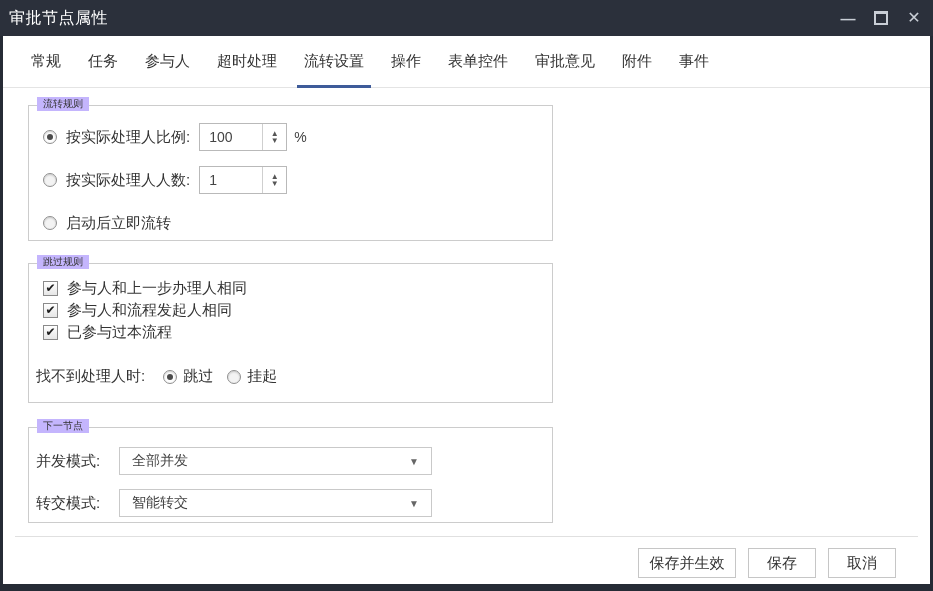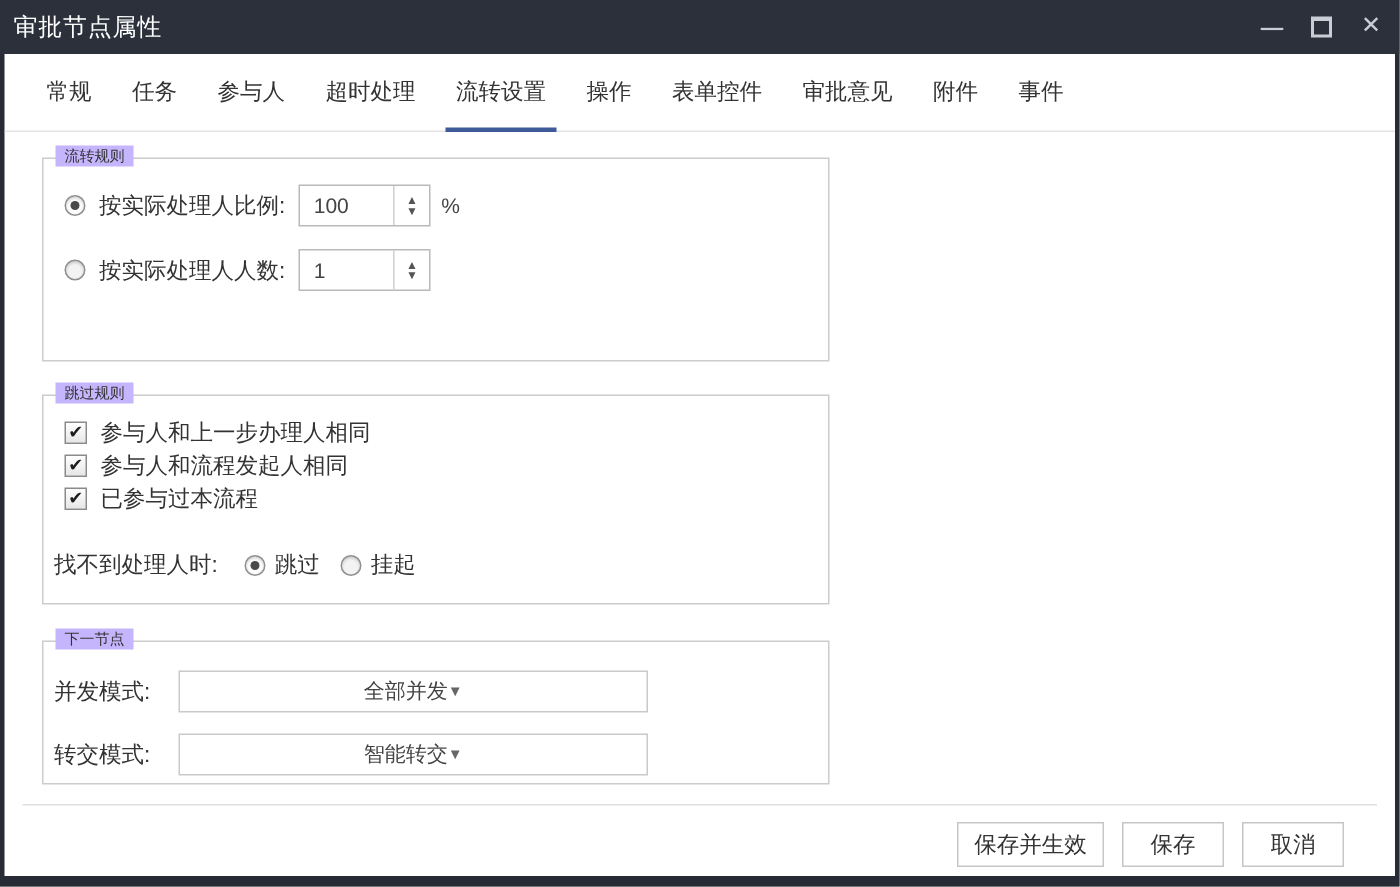--- a/index.html
+++ b/index.html
@@ -87,21 +87,21 @@
   .nohandler-row{display:flex;align-items:center;margin:25px 0 0 7px;font-size:15px;color:#333;}
   .nohandler-row .nh-label{margin-right:14px;}
   .nohandler-row .radio{margin-left:4px;margin-right:6px;}
   .nohandler-row .nh-opt{margin-right:10px;display:flex;align-items:center;}
 
   .dd-row{display:flex;align-items:center;height:28px;margin:14px 0 0 7px;font-size:15px;color:#333;}
   .dd-row.first{margin-top:19px;}
   .dd-label{width:83px;flex:0 0 auto;}
   .dropdown{
     width:313px;height:28px;border:1px solid #c9c9c9;box-sizing:border-box;
-    display:flex;align-items:center;justify-content:center;
+    display:flex;align-items:center;justify-content:space-between;
     padding:0 12px;font-size:14px;color:#444;cursor:pointer;background:#fff;
   }
   .dd-arrow{font-size:10px;color:#666;}
 
   .divider{margin:13px 12px 0 12px;border-top:1px solid #e0e0e0;}
 
   .footer{display:flex;justify-content:flex-end;gap:12px;margin:11px 34px 0 0;}
   .btn{
     height:30px;box-sizing:border-box;border:1px solid #c6c6c6;background:#ffffff;
     color:#333;font-size:15px;display:flex;align-items:center;justify-content:center;
@@ -162,20 +162,24 @@
         <span>按实际处理人人数:</span>
         <span class="spin">
           <span class="val">1</span>
           <span class="arrows">
             <span>▲</span>
             <span>▼</span>
           </span>
         </span>
       </div>
 
+      <div class="opt-row">
+        <span class="radio"></span>
+        <span>启动后立即流转</span>
+      </div>
     </div>
 
     <div class="groupbox gb-skip">
       <span class="gb-legend">跳过规则</span>
 
       <div class="chk-row first">
         <span class="checkbox checked"></span>
         <span>参与人和上一步办理人相同</span>
       </div>
       <div class="chk-row">

